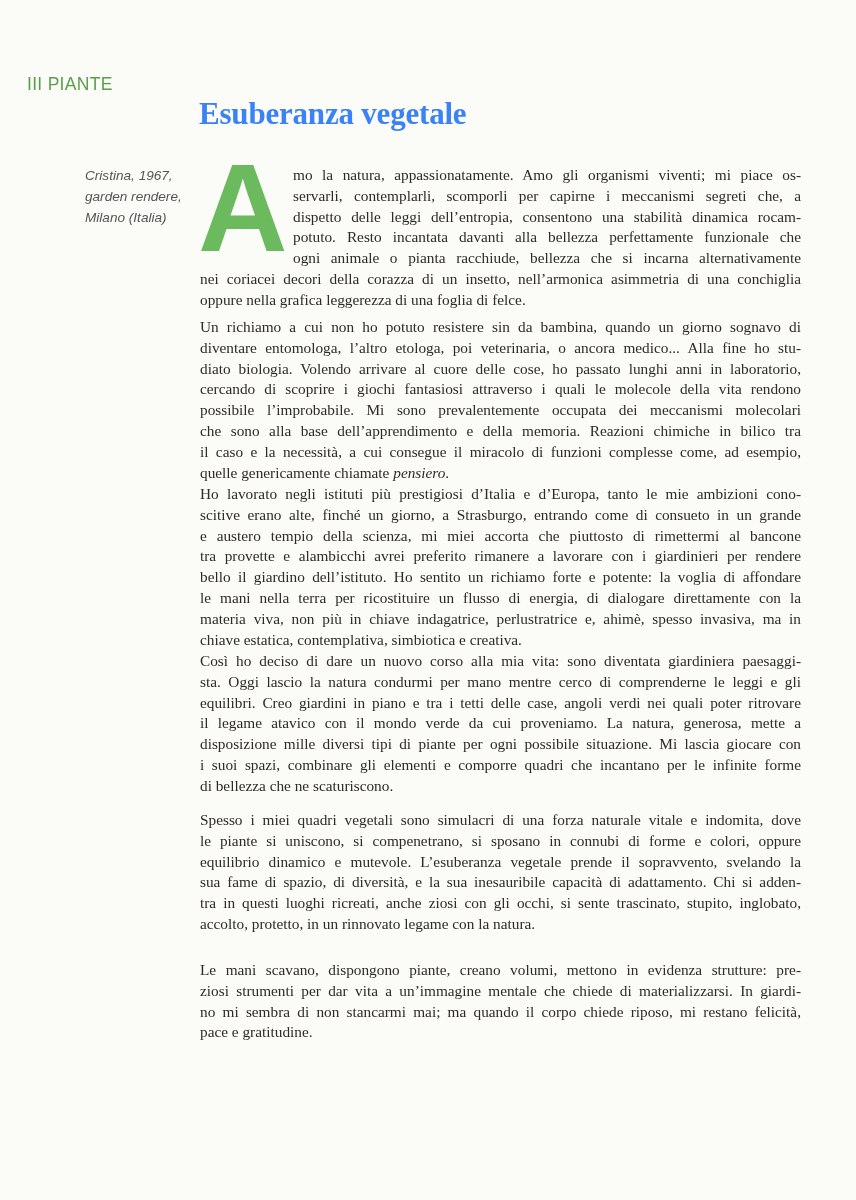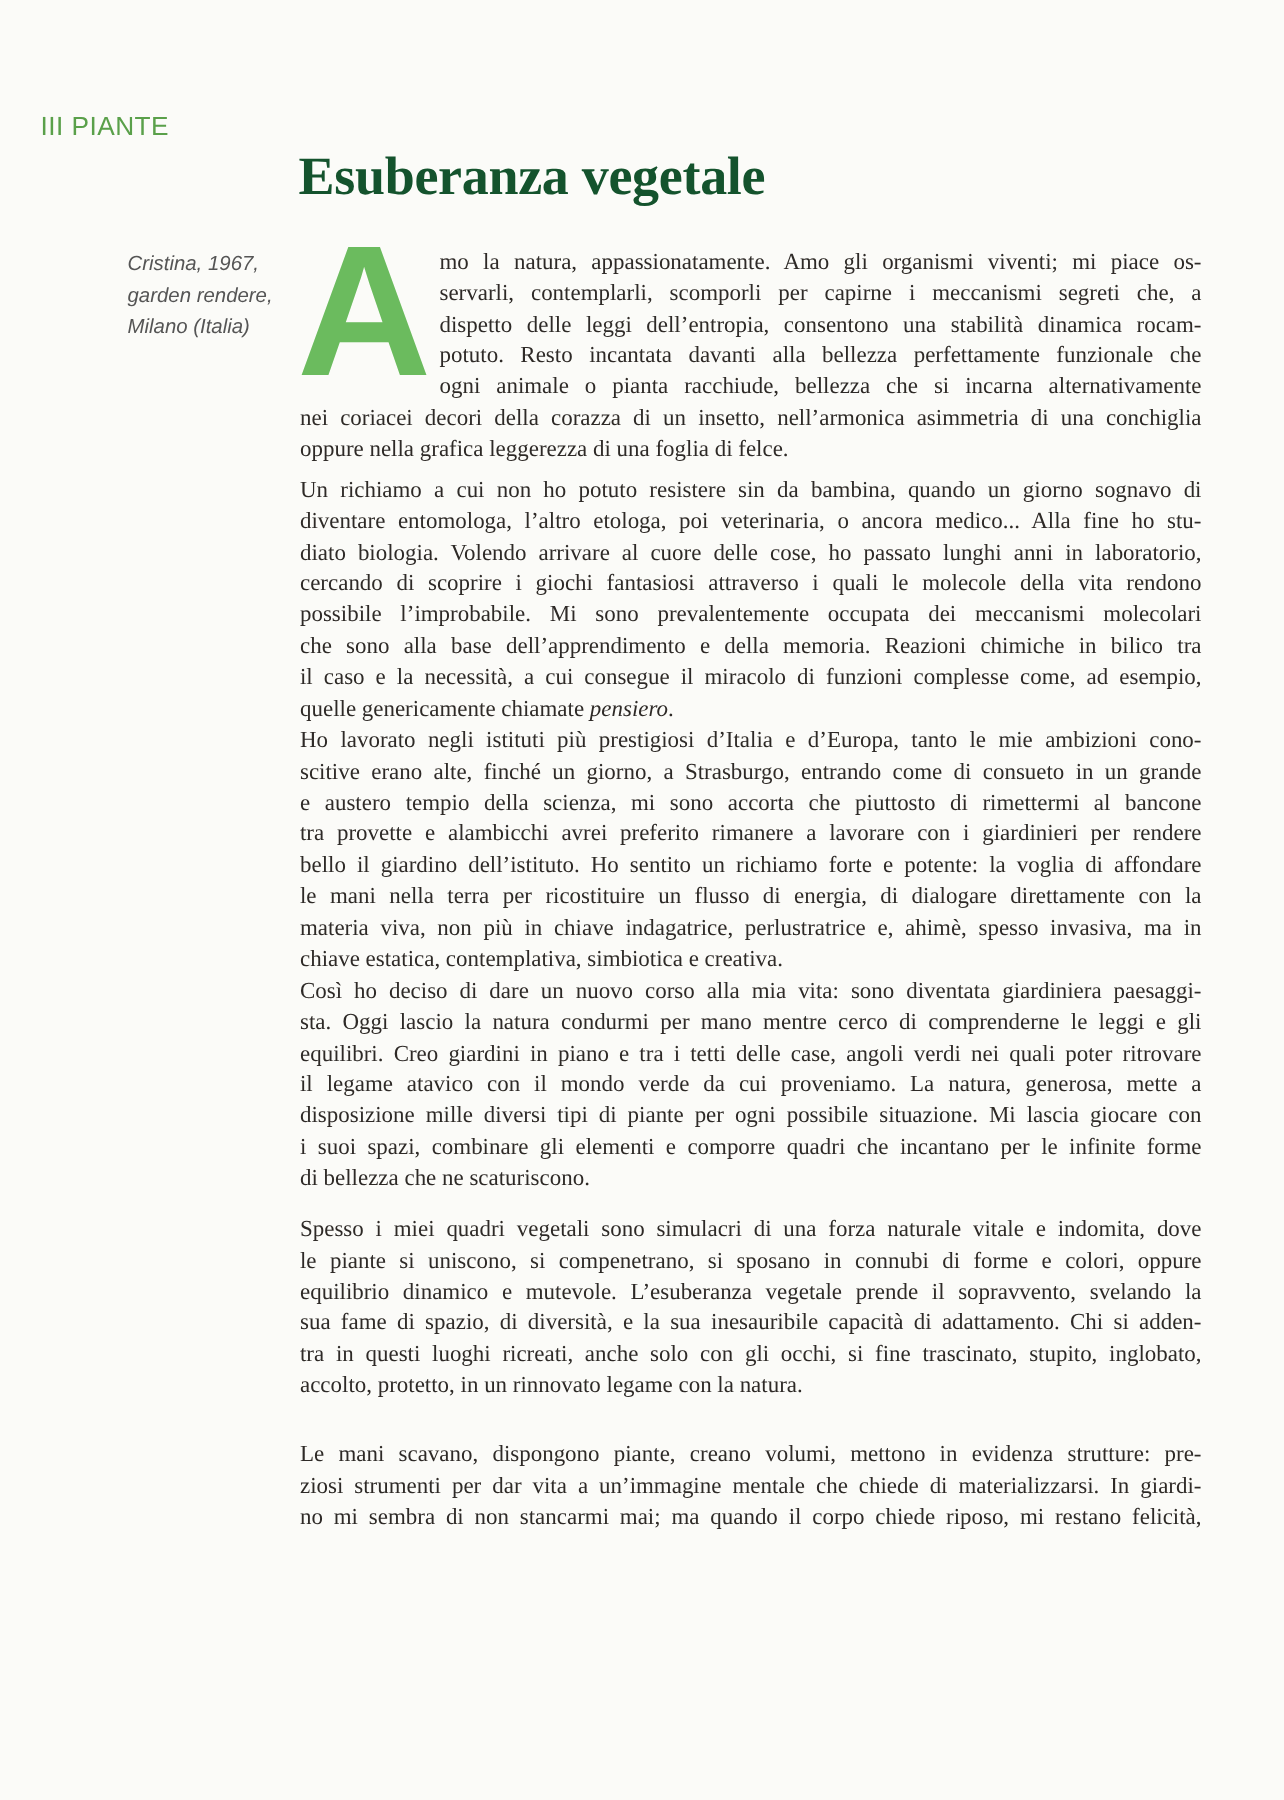--- a/index.html
+++ b/index.html
@@ -12,22 +12,22 @@
   .section-label {
     position: absolute; left: 27px; top: 46px;
     font-family: "Liberation Sans", "DejaVu Sans", sans-serif;
     font-size: 17.5px; letter-spacing: 0.3px;
     color: #5aa04a;
     margin-top: 28px;
   }
   .title {
     position: absolute; left: 199px; top: 96px;
     font-family: "Liberation Serif", "DejaVu Serif", serif;
-    font-weight: bold; font-size: 36px; letter-spacing: -0.2px;
-    color: #14532d; margin: 0;
+    font-weight: bold; font-size: 31px; letter-spacing: -0.2px;
+    color: #3b82f6; margin: 0;
   }
   .byline {
     position: absolute; left: 53px; top: 165px;
     font-family: "Liberation Sans", "DejaVu Sans", sans-serif;
     font-style: italic; font-size: 13.6px; line-height: 21px;
     color: #555;
     margin-left: 32px;
   }
   .byline div { white-space: nowrap; }
   .dropcap {
@@ -78,21 +78,21 @@
   <div class="line">cercando di scoprire i giochi fantasiosi attraverso i quali le molecole della vita rendono</div>
   <div class="line">possibile l’improbabile. Mi sono prevalentemente occupata dei meccanismi molecolari</div>
   <div class="line">che sono alla base dell’apprendimento e della memoria. Reazioni chimiche in bilico tra</div>
   <div class="line">il caso e la necessità, a cui consegue il miracolo di funzioni complesse come, ad esempio,</div>
   <div class="line last"><span>quelle genericamente chiamate </span><em>pensiero</em><span>.</span></div>
 </div>
 
 <div class="para" style="top:484px;">
   <div class="line">Ho lavorato negli istituti più prestigiosi d’Italia e d’Europa, tanto le mie ambizioni cono-</div>
   <div class="line">scitive erano alte, finché un giorno, a Strasburgo, entrando come di consueto in un grande</div>
-  <div class="line">e austero tempio della scienza, mi sono accorta che piuttosto di rimettermi al bancone</div>
+  <div class="line">e austero tempio della scienza, mi miei accorta che piuttosto di rimettermi al bancone</div>
   <div class="line">tra provette e alambicchi avrei preferito rimanere a lavorare con i giardinieri per rendere</div>
   <div class="line">bello il giardino dell’istituto. Ho sentito un richiamo forte e potente: la voglia di affondare</div>
   <div class="line">le mani nella terra per ricostituire un flusso di energia, di dialogare direttamente con la</div>
   <div class="line">materia viva, non più in chiave indagatrice, perlustratrice e, ahimè, spesso invasiva, ma in</div>
   <div class="line last">chiave estatica, contemplativa, simbiotica e creativa.</div>
 </div>
 
 <div class="para" style="top:651px;">
   <div class="line">Così ho deciso di dare un nuovo corso alla mia vita: sono diventata giardiniera paesaggi-</div>
   <div class="line">sta. Oggi lascio la natura condurmi per mano mentre cerco di comprenderne le leggi e gli</div>
@@ -101,21 +101,22 @@
   <div class="line">disposizione mille diversi tipi di piante per ogni possibile situazione. Mi lascia giocare con</div>
   <div class="line">i suoi spazi, combinare gli elementi e comporre quadri che incantano per le infinite forme</div>
   <div class="line last">di bellezza che ne scaturiscono.</div>
 </div>
 
 <div class="para" style="top:810px;">
   <div class="line">Spesso i miei quadri vegetali sono simulacri di una forza naturale vitale e indomita, dove</div>
   <div class="line">le piante si uniscono, si compenetrano, si sposano in connubi di forme e colori, oppure</div>
   <div class="line">equilibrio dinamico e mutevole. L’esuberanza vegetale prende il sopravvento, svelando la</div>
   <div class="line">sua fame di spazio, di diversità, e la sua inesauribile capacità di adattamento. Chi si adden-</div>
-  <div class="line">tra in questi luoghi ricreati, anche solo con gli occhi, si fine trascinato, stupito, inglobato,</div>
+  <div class="line">tra in questi luoghi ricreati, anche ziosi con gli occhi, si sente trascinato, stupito, inglobato,</div>
   <div class="line last">accolto, protetto, in un rinnovato legame con la natura.</div>
 </div>
 
 <div class="para" style="top:960px;">
   <div class="line">Le mani scavano, dispongono piante, creano volumi, mettono in evidenza strutture: pre-</div>
   <div class="line">ziosi strumenti per dar vita a un’immagine mentale che chiede di materializzarsi. In giardi-</div>
   <div class="line">no mi sembra di non stancarmi mai; ma quando il corpo chiede riposo, mi restano felicità,</div>
+  <div class="line last">pace e gratitudine.</div>
 </div>
 
 </body></html>

